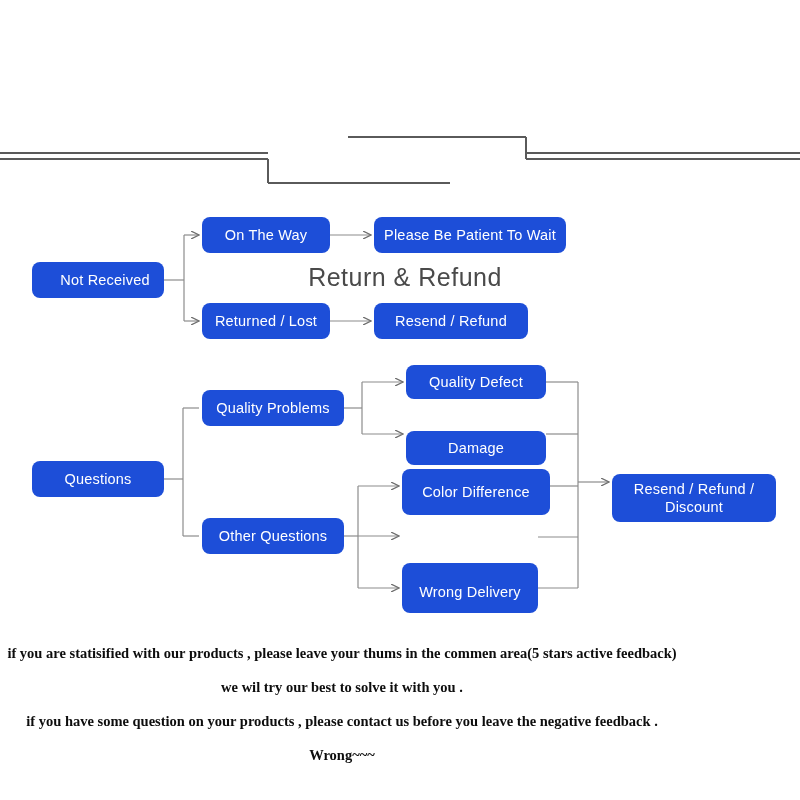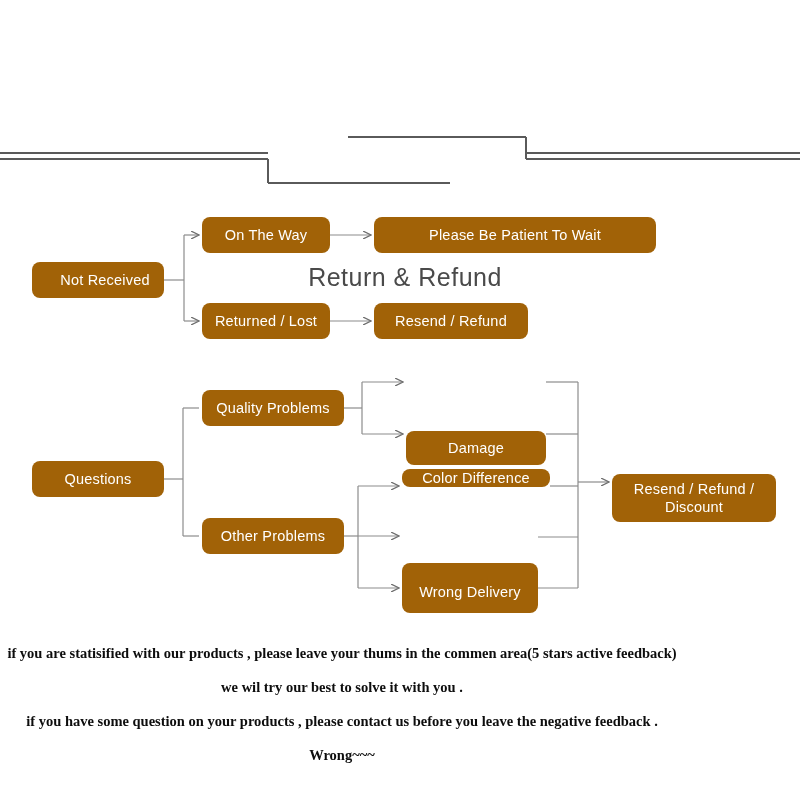--- a/index.html
+++ b/index.html
@@ -56,21 +56,21 @@
     height: 800px;
   }
   #flow-lines {
     position: absolute;
     left: 0;
     top: 0;
     pointer-events: none;
   }
   .node {
     position: absolute;
-    background: #a16207;
+    background: #1d4ed8;
     border-radius: 8px;
     color: #ffffff;
     display: flex;
     align-items: center;
     justify-content: center;
     text-align: center;
     font-size: 14.5px;
     font-weight: 400;
     line-height: 1.25;
     font-family: "Liberation Sans", sans-serif;
@@ -163,28 +163,29 @@
         <line x1="550" y1="486" x2="578" y2="486"></line>
         <line x1="538" y1="537" x2="578" y2="537"></line>
         <line x1="538" y1="588" x2="578" y2="588"></line>
         <line x1="578" y1="382" x2="578" y2="588"></line>
         <line x1="578" y1="482" x2="609" y2="482" marker-end="url(#arrowhead)"></line>
       </g>
     </svg>
 
     <div class="node" style="left:32px;  top:262px; width:132px; height:36px;padding-left:22px;">Not Received</div>
     <div class="node" style="left:202px; top:217px; width:128px; height:36px;">On The Way</div>
-    <div class="node" style="left:374px; top:217px; width:282px; height:36px;">Please Be Patient To Wait</div>
+    <div class="node" style="left:374px; top:217px; width:192px; height:36px;">Please Be Patient To Wait</div>
     <div class="node" style="left:374px; top:303px; width:154px; height:36px;">Resend / Refund</div>
     <div class="node" style="left:202px; top:303px; width:128px; height:36px;">Returned / Lost</div>
     <div class="node" style="left:32px;  top:461px; width:132px; height:36px;">Questions</div>
     <div class="node" style="left:202px; top:390px; width:142px; height:36px;">Quality Problems</div>
-    <div class="node" style="left:202px; top:518px; width:142px; height:36px;">Other Problems</div>
+    <div class="node" style="left:202px; top:518px; width:142px; height:36px;">Other Questions</div>
+    <div class="node" style="left:406px; top:365px; width:140px; height:34px;">Quality Defect</div>
     <div class="node" style="left:406px; top:417px; width:140px; height:34px;margin-top:14px;">Damage</div>
-    <div class="node" style="left:402px; top:469px; width:148px; height:18px;">Color Difference</div>
+    <div class="node" style="left:402px; top:469px; width:148px; height:46px;">Color Difference</div>
     <div class="node" style="left:402px; top:520px; width:136px; height:40px;margin-top:43px;">Not Fit</div>
     <div class="node" style="left:402px; top:571px; width:136px; height:42px;">Wrong Delivery</div>
     <div class="node" style="left:612px; top:458px; width:164px; height:48px;margin-top:16px;">Resend / Refund / Discount</div>
   </div>
 
   <div id="footer">
     <p class="footer-line">if you are statisified with our products , please leave your thums in the commen area(5 stars active feedback)</p>
     <p class="footer-line">we wil try our best to solve it with you .</p>
     <p class="footer-line">if you have some question on your products , please contact us before you leave the negative feedback .</p>
     <p class="footer-line">Wrong~~~</p>

